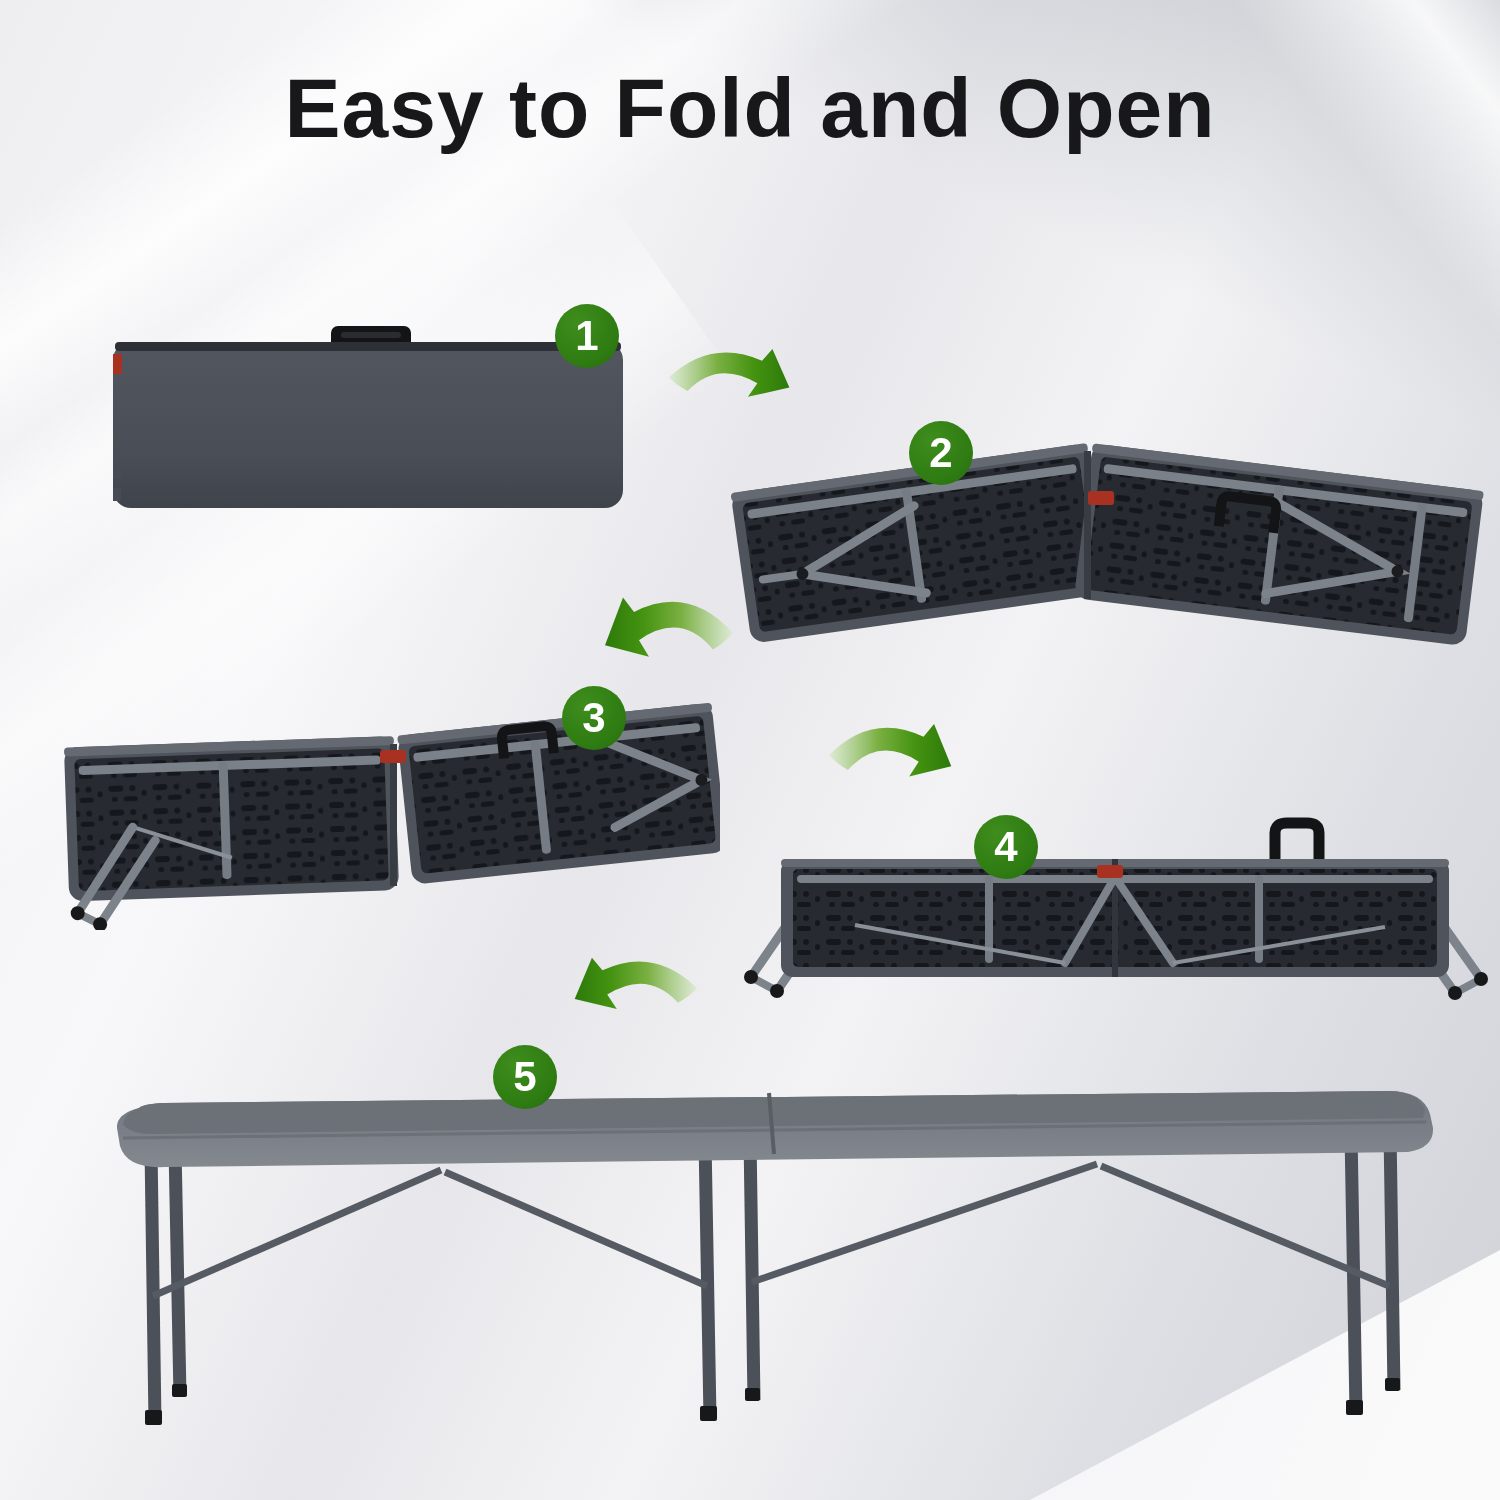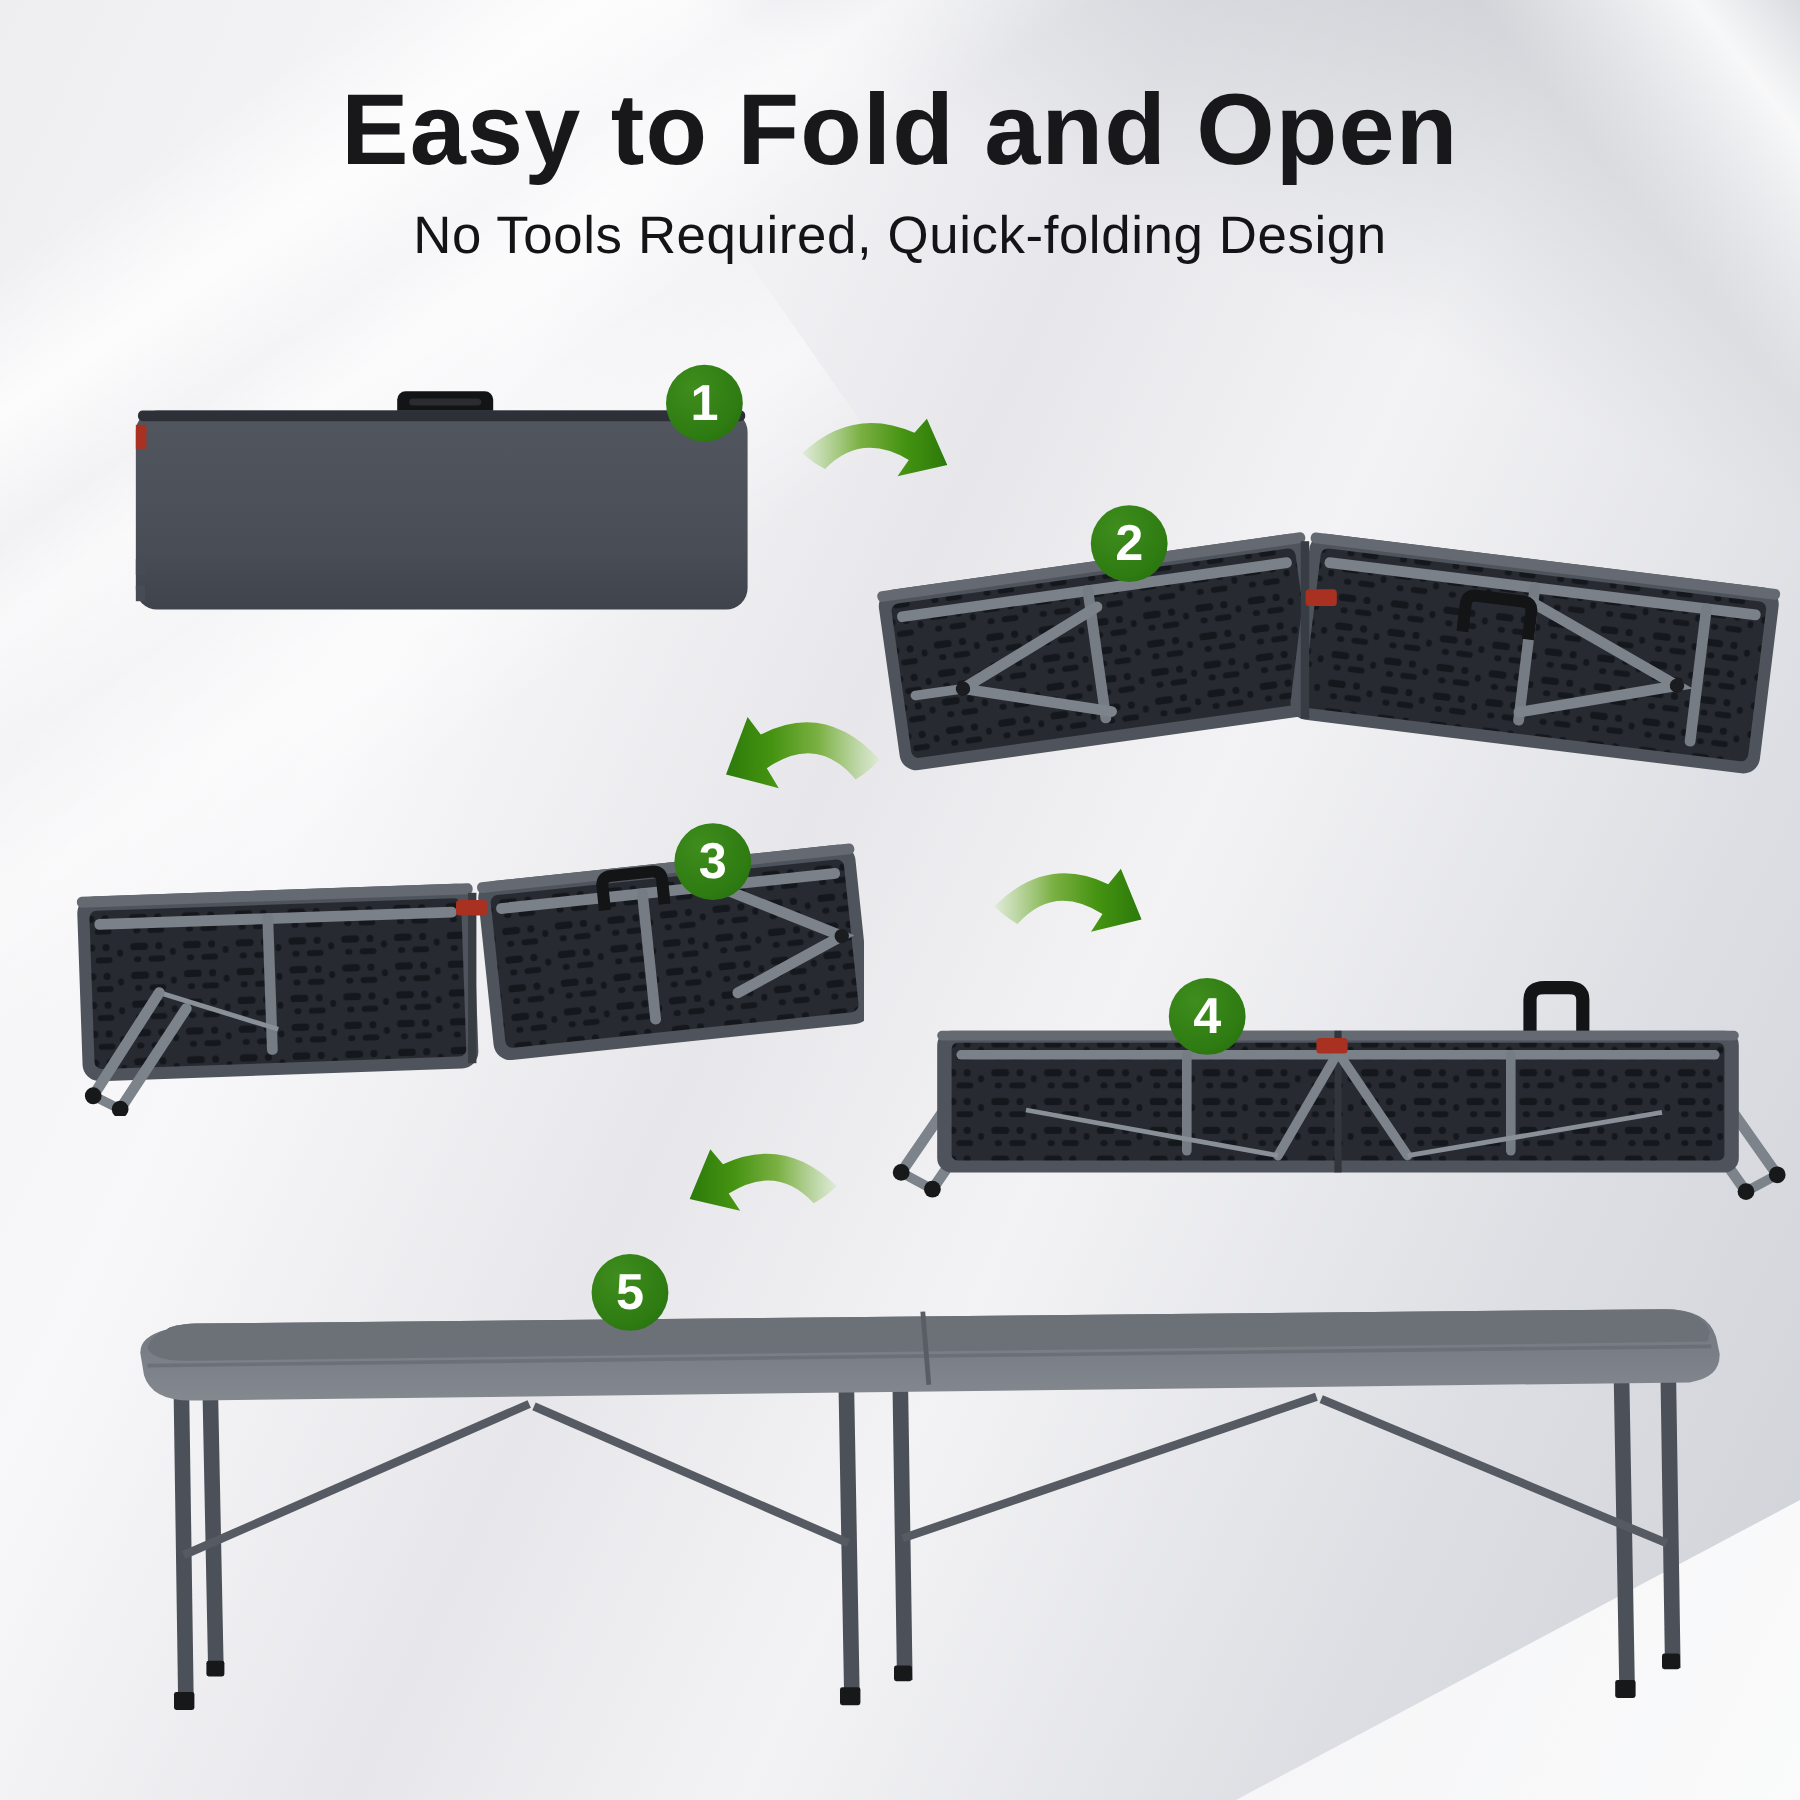--- a/index.html
+++ b/index.html
@@ -37,21 +37,20 @@
 
 <div class="canvas">
 
   <div class="streak s1"></div>
   <div class="streak s2"></div>
   <div class="streak s3"></div>
   <div class="floor-wedge"></div>
 
   <header class="header">
     <h1 class="title">Easy to Fold and Open</h1>
-    <p class="subtitle">No Tools Required, Quick-folding Design</p>
   </header>
 
   <div class="illus" style="left:113px;top:316px;width:520px;height:200px">
     <svg viewBox="0 0 520 200" xmlns="http://www.w3.org/2000/svg">
       <defs>
         <linearGradient id="caseG" x1="0" y1="0" x2="0" y2="1">
           <stop offset="0" stop-color="#51565f"></stop>
           <stop offset=".7" stop-color="#484d56"></stop>
           <stop offset="1" stop-color="#3f434b"></stop>
         </linearGradient>

